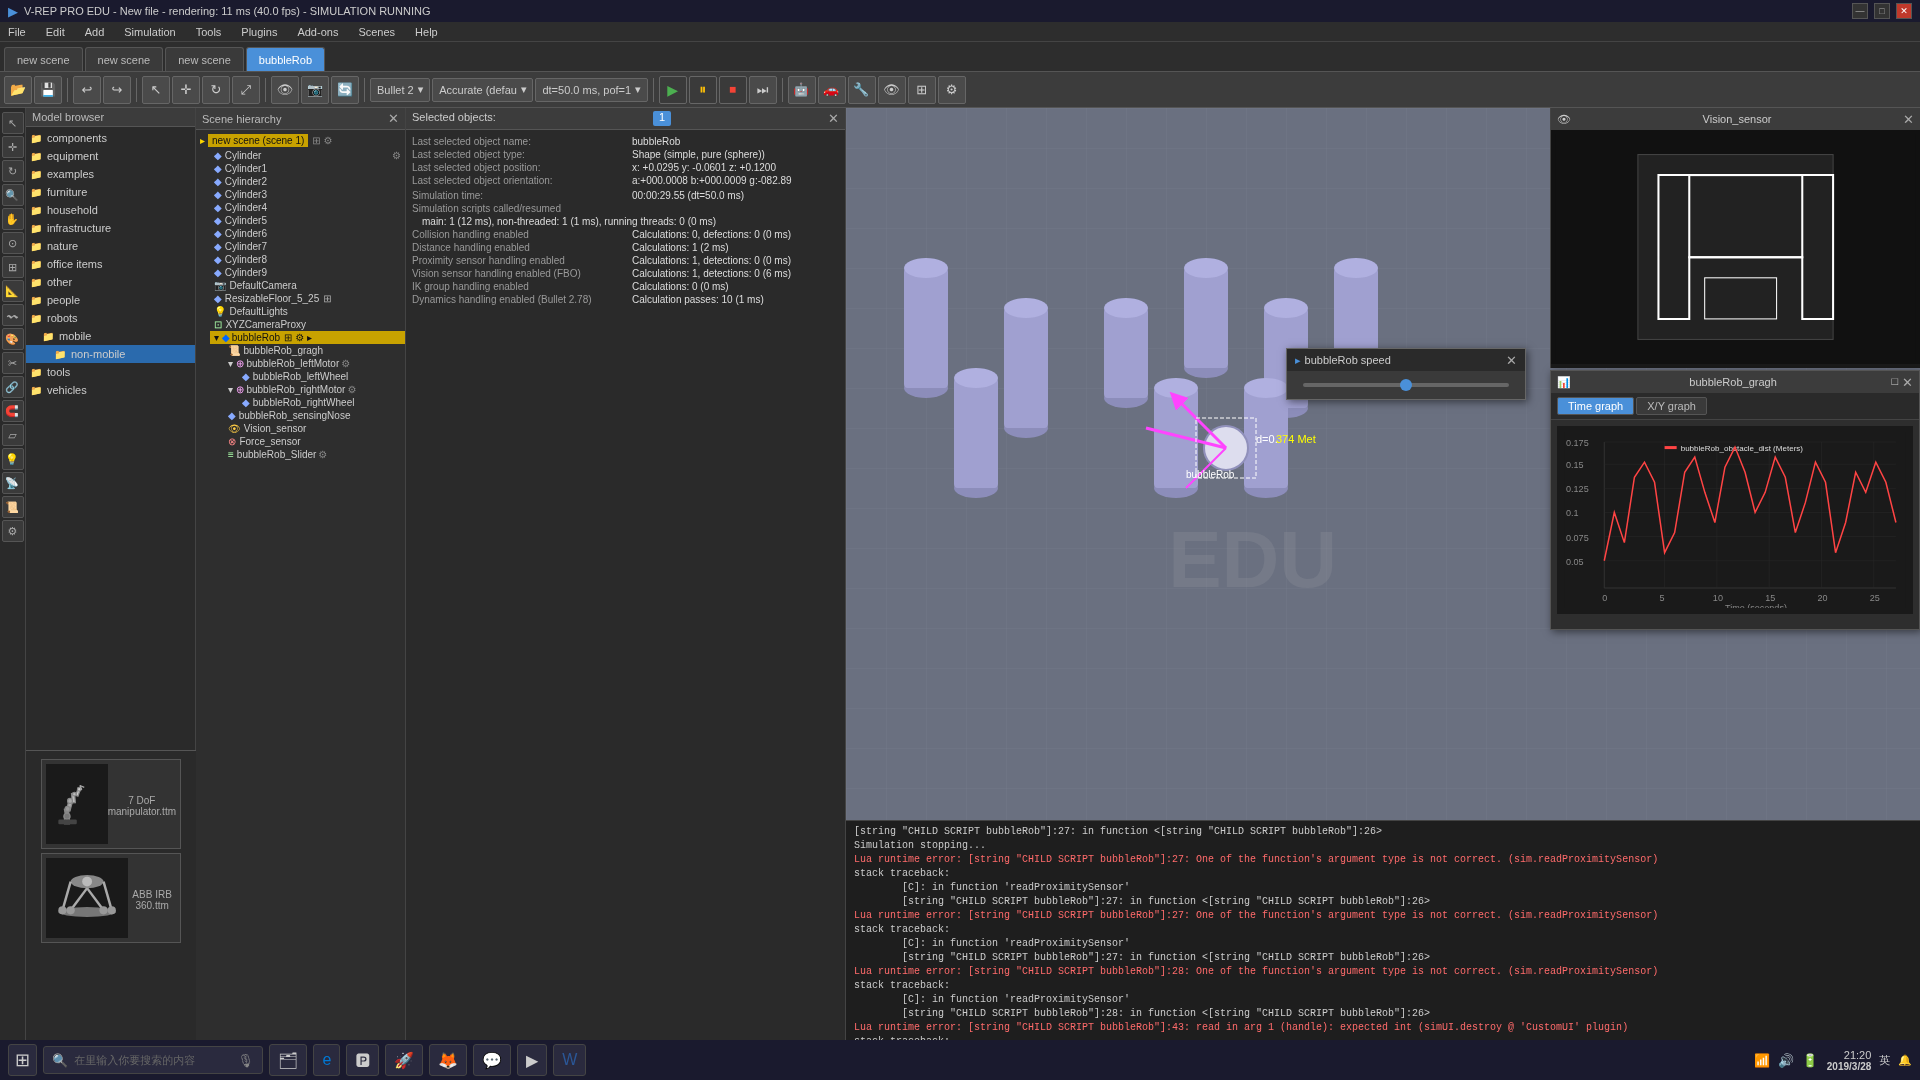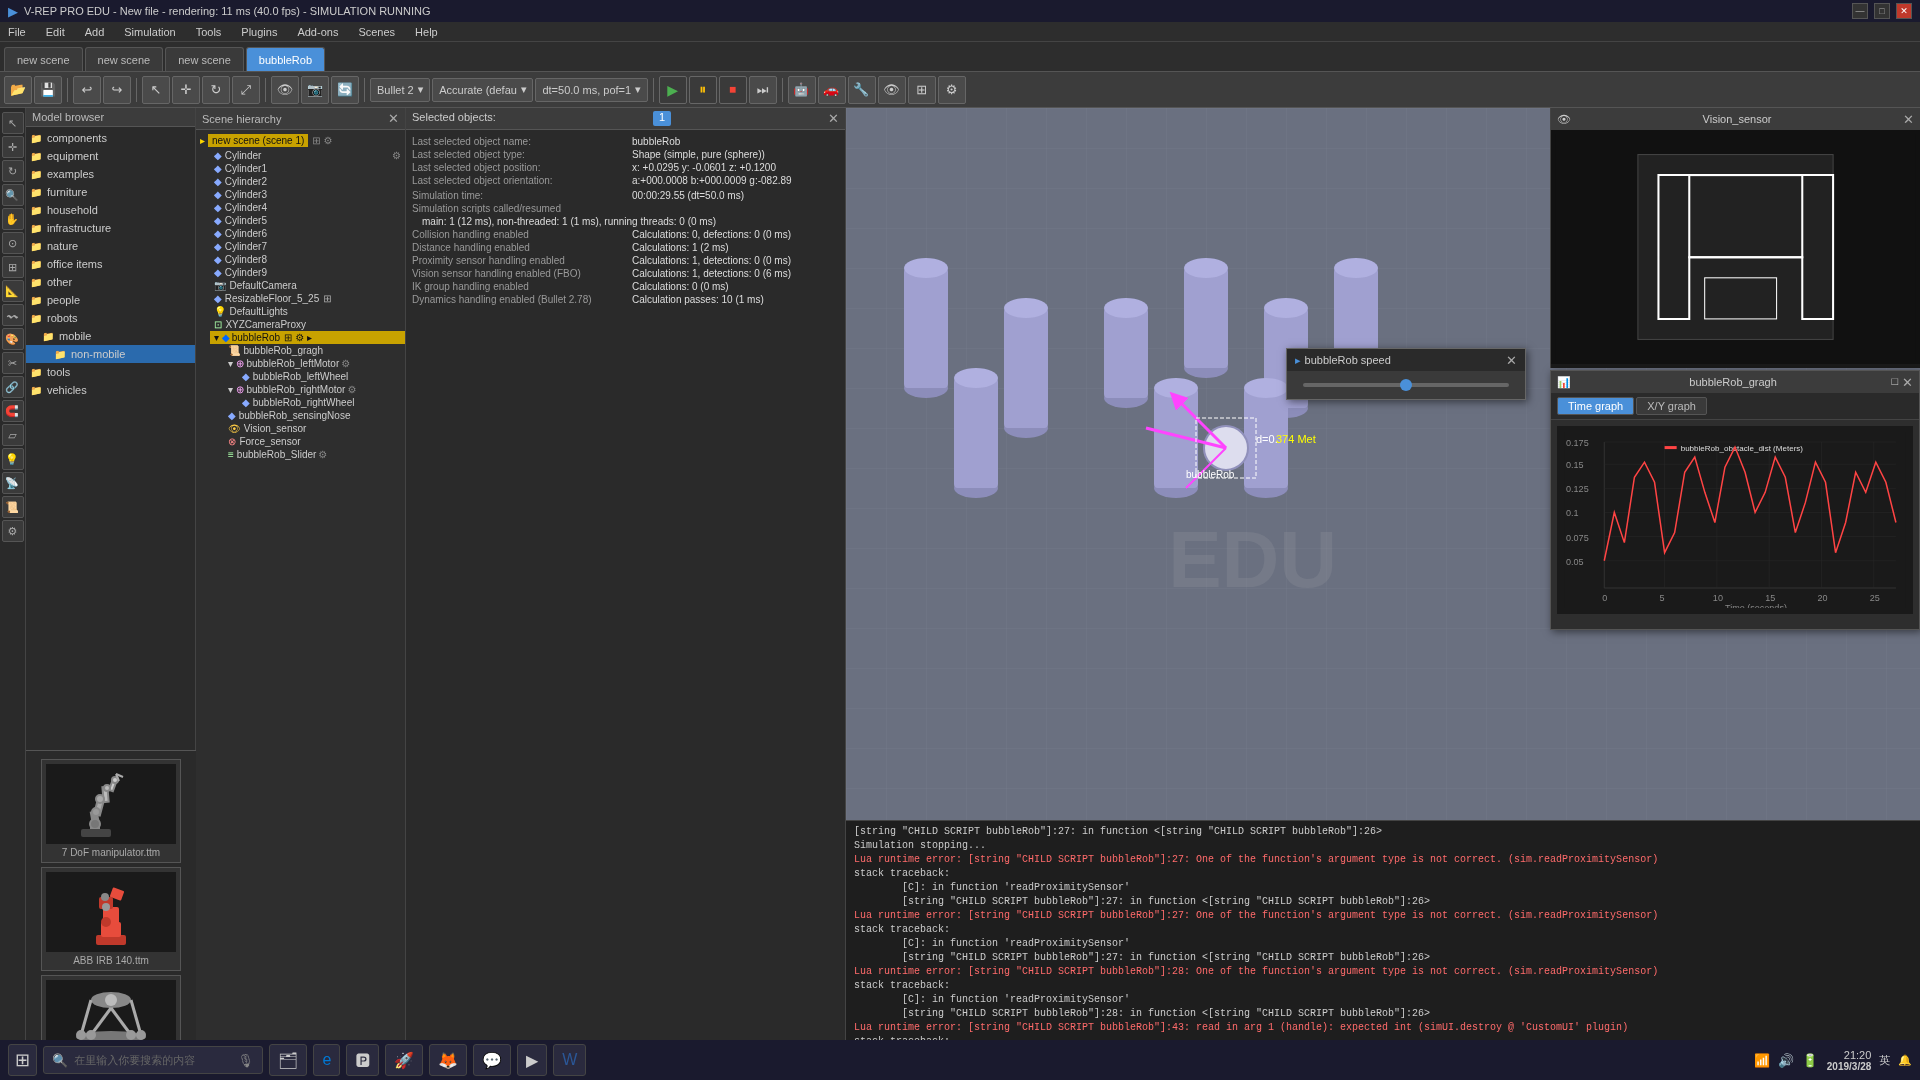--- a/index.html
+++ b/index.html
@@ -70,21 +70,21 @@
     .indent1 { padding-left: 16px; }
     .indent2 { padding-left: 28px; }
 
     
     #model-thumbnails {
       width: 170px; height: 330px; background: #2a2a2a; border-top: 1px solid #555;
       overflow-y: auto; padding: 4px;
     }
     .model-thumb {
       width: 140px; margin: 4px auto; background: #333; border: 1px solid #555;
-      display: flex; flex-direction: column; align-items: center; padding: 4px;
+      display: flex; flex-direction: row; align-items: center; padding: 4px;
       cursor: pointer;
     }
     .model-thumb-img {
       width: 130px; height: 80px; background: #1a1a1a; display: flex;
       align-items: center; justify-content: center; overflow: hidden;
     }
     .model-thumb-label { font-size: 10px; color: #aaa; margin-top: 3px; text-align: center; }
 
     
     #left-tools {
@@ -409,35 +409,20 @@
               <line x1="55" y1="5" x2="62" y2="8" stroke="#aaa" stroke-width="2"></line>
               <line x1="55" y1="5" x2="58" y2="12" stroke="#aaa" stroke-width="2"></line>
             </g>
 
             <rect x="20" y="60" width="30" height="8" fill="#444" rx="2"></rect>
           </svg>
         </div>
         <div class="model-thumb-label">7 DoF manipulator.ttm</div>
       </div>
 
-      <div class="model-thumb">
-        <div class="model-thumb-img">
-          <svg width="100" height="70" viewBox="0 0 100 70">
-            <rect x="35" y="58" width="30" height="10" fill="#c0392b" rx="2"></rect>
-            <rect x="40" y="45" width="20" height="15" fill="#e74c3c" rx="2"></rect>
-            <rect x="42" y="30" width="16" height="18" fill="#e74c3c" rx="2"></rect>
-            <rect x="38" y="20" width="14" height="12" fill="#c0392b" rx="2"></rect>
-            <rect x="50" y="12" width="12" height="10" fill="#e74c3c" rx="1" transform="rotate(20 56 17)"></rect>
-            <circle cx="45" cy="45" r="5" fill="#c0392b"></circle>
-            <circle cx="45" cy="30" r="4" fill="#999"></circle>
-            <circle cx="44" cy="20" r="4" fill="#888"></circle>
-          </svg>
-        </div>
-        <div class="model-thumb-label">ABB IRB 140.ttm</div>
-      </div>
 
       <div class="model-thumb">
         <div class="model-thumb-img">
           <svg width="100" height="70" viewBox="0 0 100 70">
             <ellipse cx="50" cy="15" rx="20" ry="8" fill="#888"></ellipse>
             <line x1="30" y1="15" x2="20" y2="50" stroke="#aaa" stroke-width="3"></line>
             <line x1="70" y1="15" x2="80" y2="50" stroke="#aaa" stroke-width="3"></line>
             <line x1="50" y1="23" x2="30" y2="50" stroke="#aaa" stroke-width="3"></line>
             <line x1="50" y1="23" x2="70" y2="50" stroke="#aaa" stroke-width="3"></line>
             <ellipse cx="50" cy="52" rx="35" ry="6" fill="#777"></ellipse>

